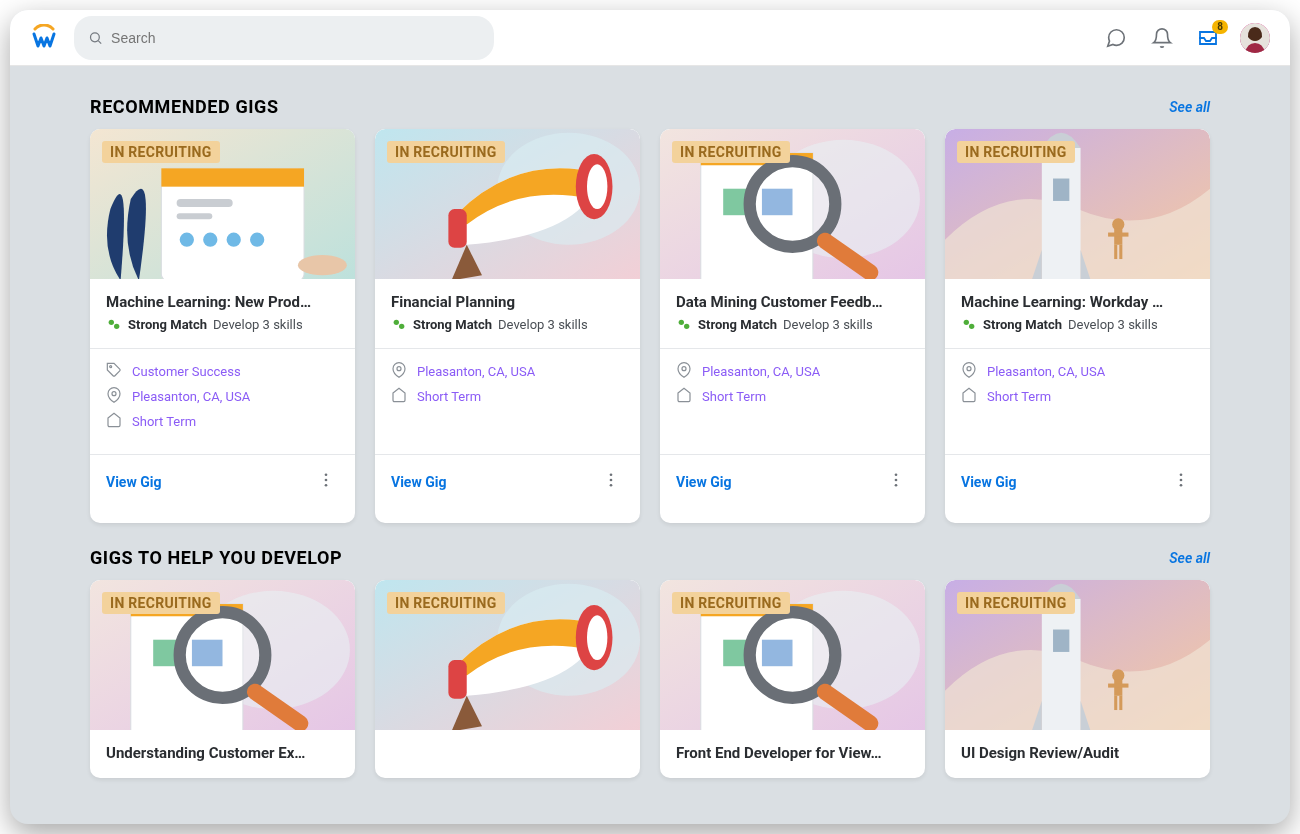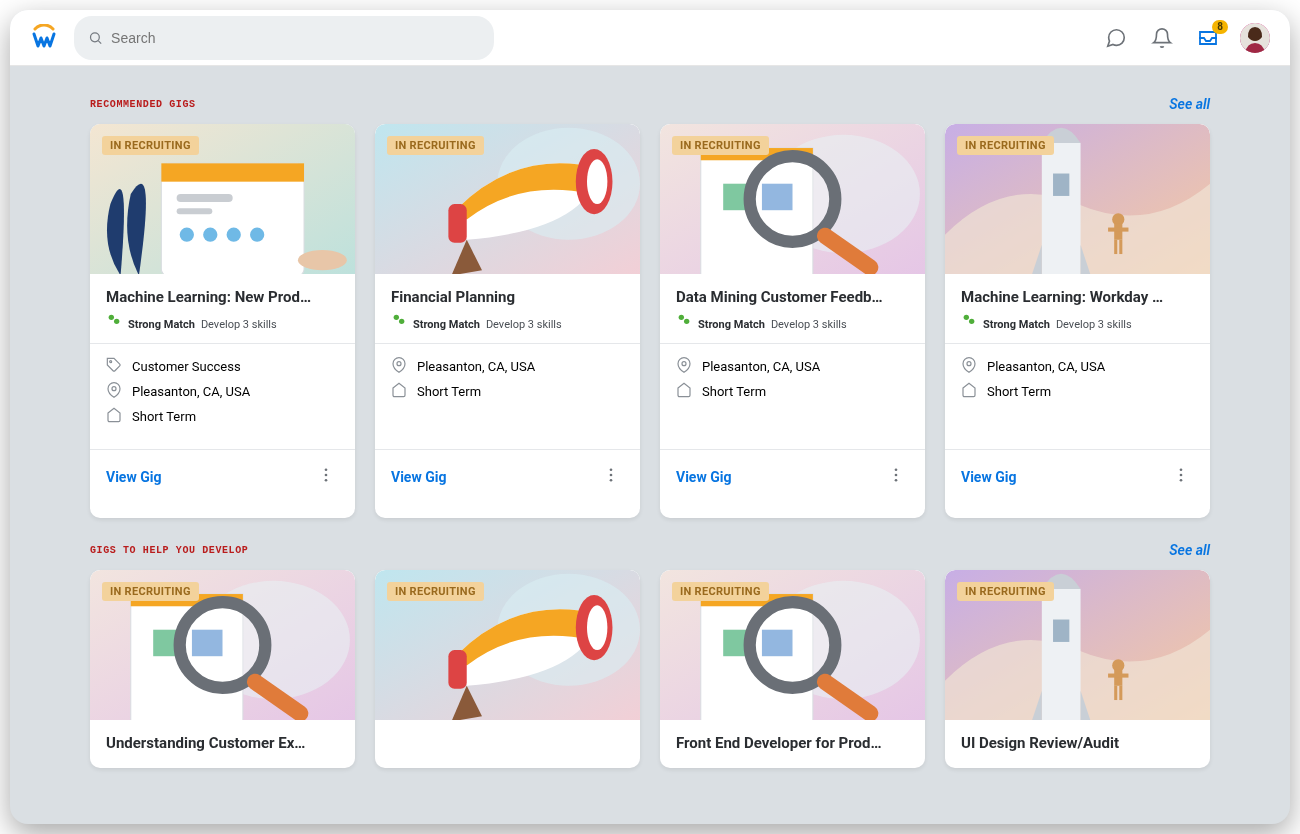--- a/index.html
+++ b/index.html
@@ -80,25 +80,24 @@
     overflow-y: auto;
     padding: 22px 80px 0 80px;
   }
   .section-header {
     display: flex;
     justify-content: space-between;
     align-items: center;
     margin: 8px 0 12px;
   }
   .section-title {
-    font-size: 10px;
+    font-size: 18px;
     font-weight: 700;
     letter-spacing: 0.6px;
-    color: #b91c1c;
-    font-family: Liberation Mono, monospace;
+    color: #000000;
   }
   .see-all {
     color: #0875e1;
     font-size: 14px;
     font-weight: 600;
     cursor: pointer;
     font-style: italic;
   }
   .card-row {
     display: grid;
@@ -119,52 +118,52 @@
     position: relative;
     border-top-left-radius: 10px;
     border-top-right-radius: 10px;
     overflow: hidden;
   }
   .recruit-badge {
     position: absolute;
     top: 12px; left: 12px;
     background: #f3d29b;
     color: #9a6a1e;
-    font-size: 11px;
+    font-size: 14px;
     font-weight: 700;
     padding: 3px 8px;
     border-radius: 3px;
     letter-spacing: 0.3px;
   }
   .card-body { padding: 14px 16px 10px; }
   .card-title {
     font-size: 15px;
     font-weight: 700;
     color: #2a2d31;
     white-space: nowrap;
     overflow: hidden;
     text-overflow: ellipsis;
     margin-bottom: 6px;
   }
   .match-row {
     display:flex;
     flex-wrap:wrap;
-    align-items:flex-end;
+    align-items:flex-start;
     gap:6px;
-    font-size: 11px;
+    font-size: 13px;
     color: #4a4f55;
     margin-bottom: 12px;
   }
   .match-icon { color:#4fae3a; }
   .match-label { font-weight:700; color:#2a2d31;}
   .divider { border-top:1px solid #e5e7ea; margin:0 -16px; }
   .meta-list { padding: 10px 0; }
   .meta-item {
     display:flex; align-items:center; gap:10px;
-    font-size:13px; color:#000000;
+    font-size:13px; color:#8b5cf6;
     padding:3px 0;
   }
   .meta-item svg { color:#8a9097; flex:0 0 16px;}
   .card-footer {
     display:flex; align-items:center; justify-content:space-between;
     padding:12px 16px 26px;
     border-top:1px solid #e5e7ea;
     margin-top:auto;
   }
   .view-gig { color:#0875e1; font-weight:700; font-size:14px; cursor:pointer;}
@@ -538,21 +537,21 @@
       <rect x="40" y="25" width="110" height="130" fill="#fff" stroke="#d8dce0"></rect>
       <rect x="40" y="25" width="110" height="12" fill="#f5a623"></rect>
       <rect x="62" y="60" width="30" height="26" fill="#7fc8a0"></rect>
       <rect x="100" y="60" width="30" height="26" fill="#6f9fd6"></rect>
       <circle cx="130" cy="75" r="42" fill="rgba(255,255,255,0.25)" stroke="#6a6f76" stroke-width="12"></circle>
       <rect x="160" y="100" width="70" height="16" rx="8" fill="#e07b3a" transform="rotate(35 160 100)"></rect>
     </svg>
       <div class="recruit-badge">IN RECRUITING</div>
     </div>
     <div class="card-body">
-      <div class="card-title">Front End Developer for Prod…</div>
+      <div class="card-title">Front End Developer for View…</div>
           </div>
         </div>
         <div class="card">
     <div class="card-img">
       <svg class="illus" width="100%" height="100%" viewBox="0 0 260 150" preserveAspectRatio="xMidYMid slice">
     <defs>
                 <linearGradient id="gd" x1="0" y1="0" x2="1" y2="1">
                   <stop offset="0" stop-color="#c7aee6"></stop>
                   <stop offset="1" stop-color="#f6c9a0"></stop>
                 </linearGradient>

